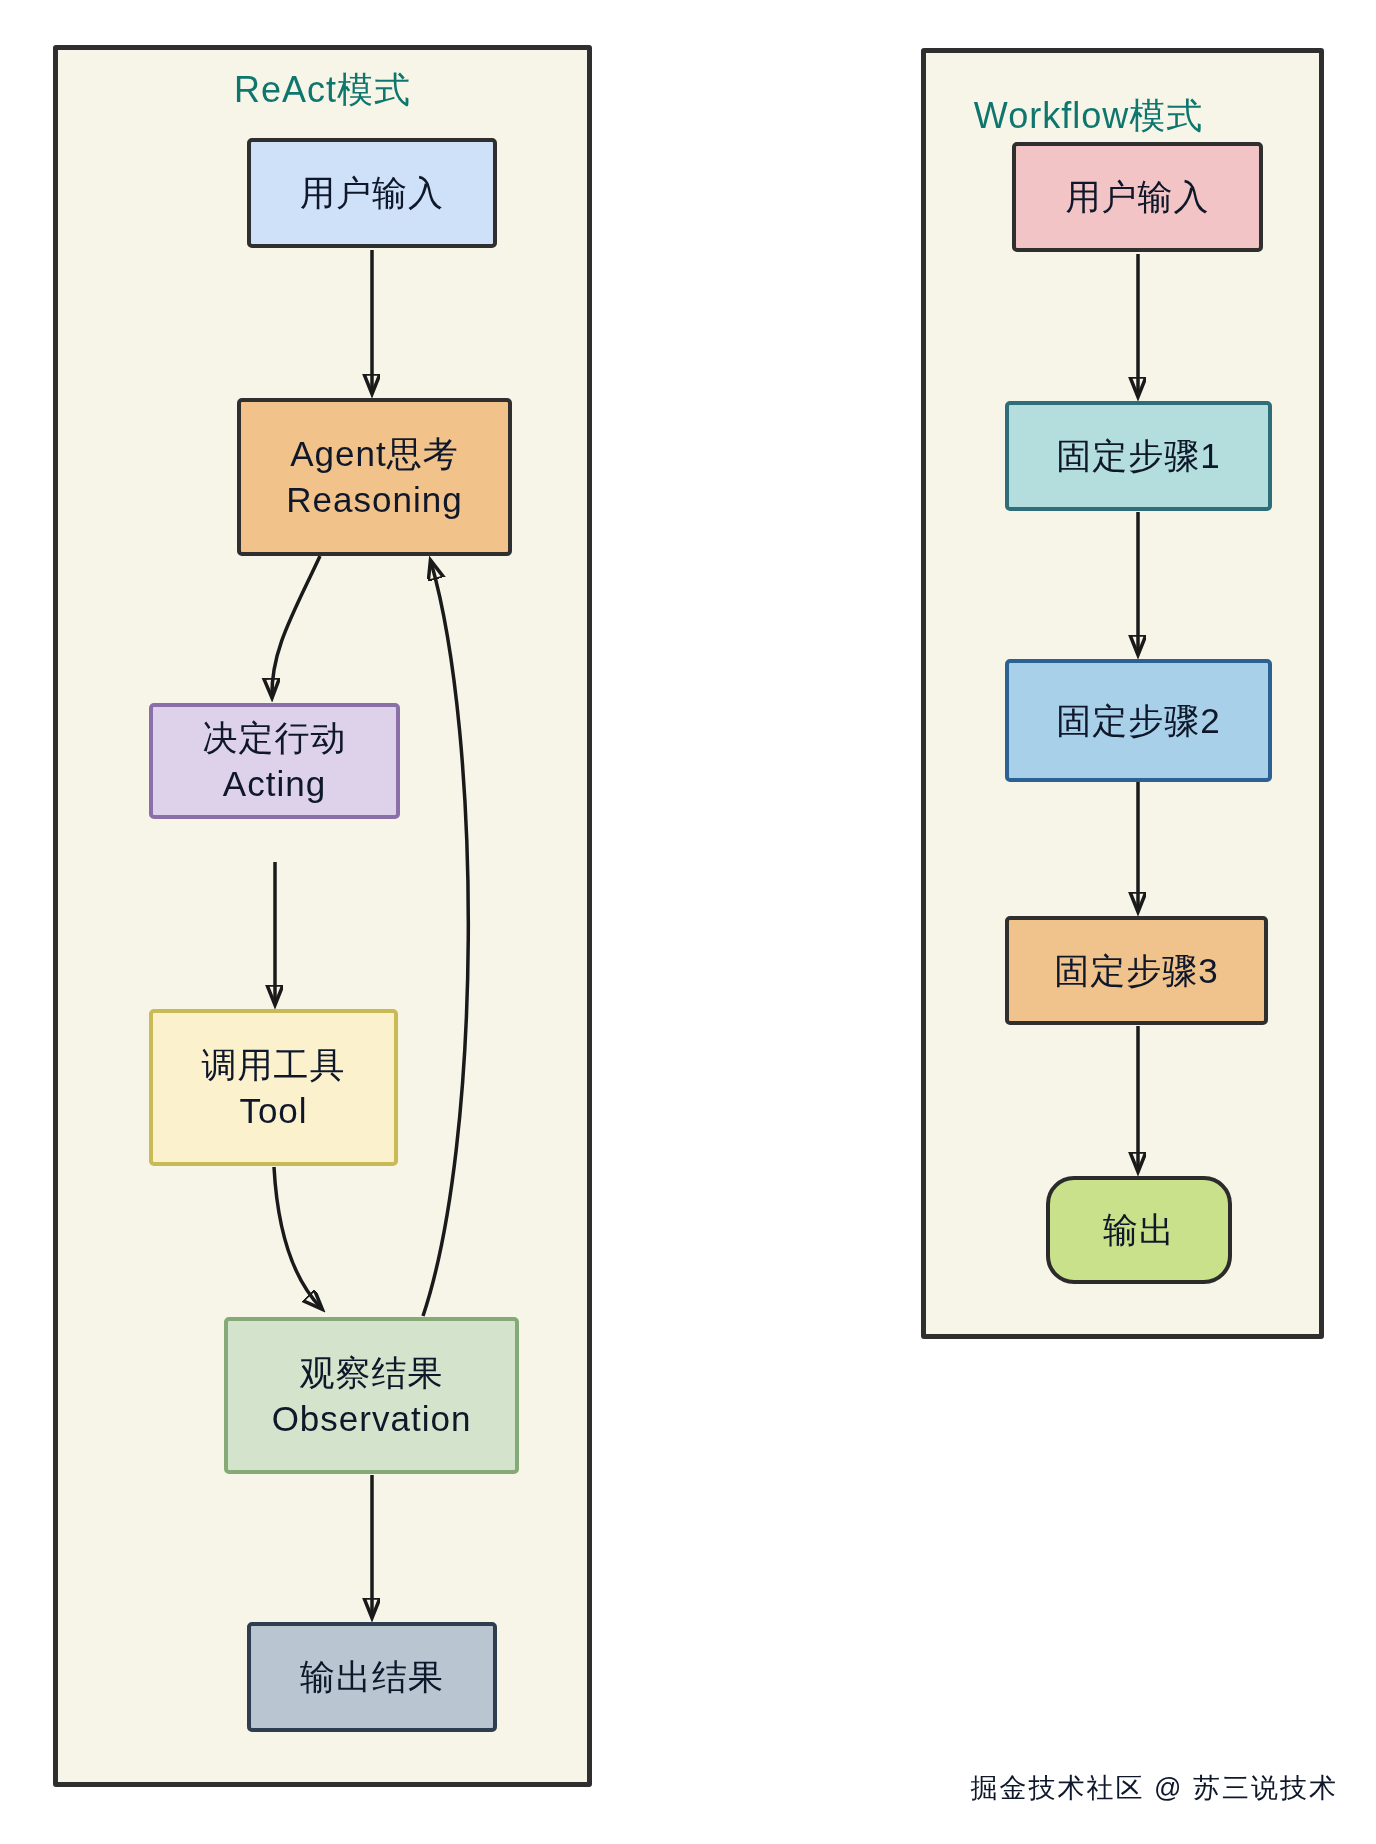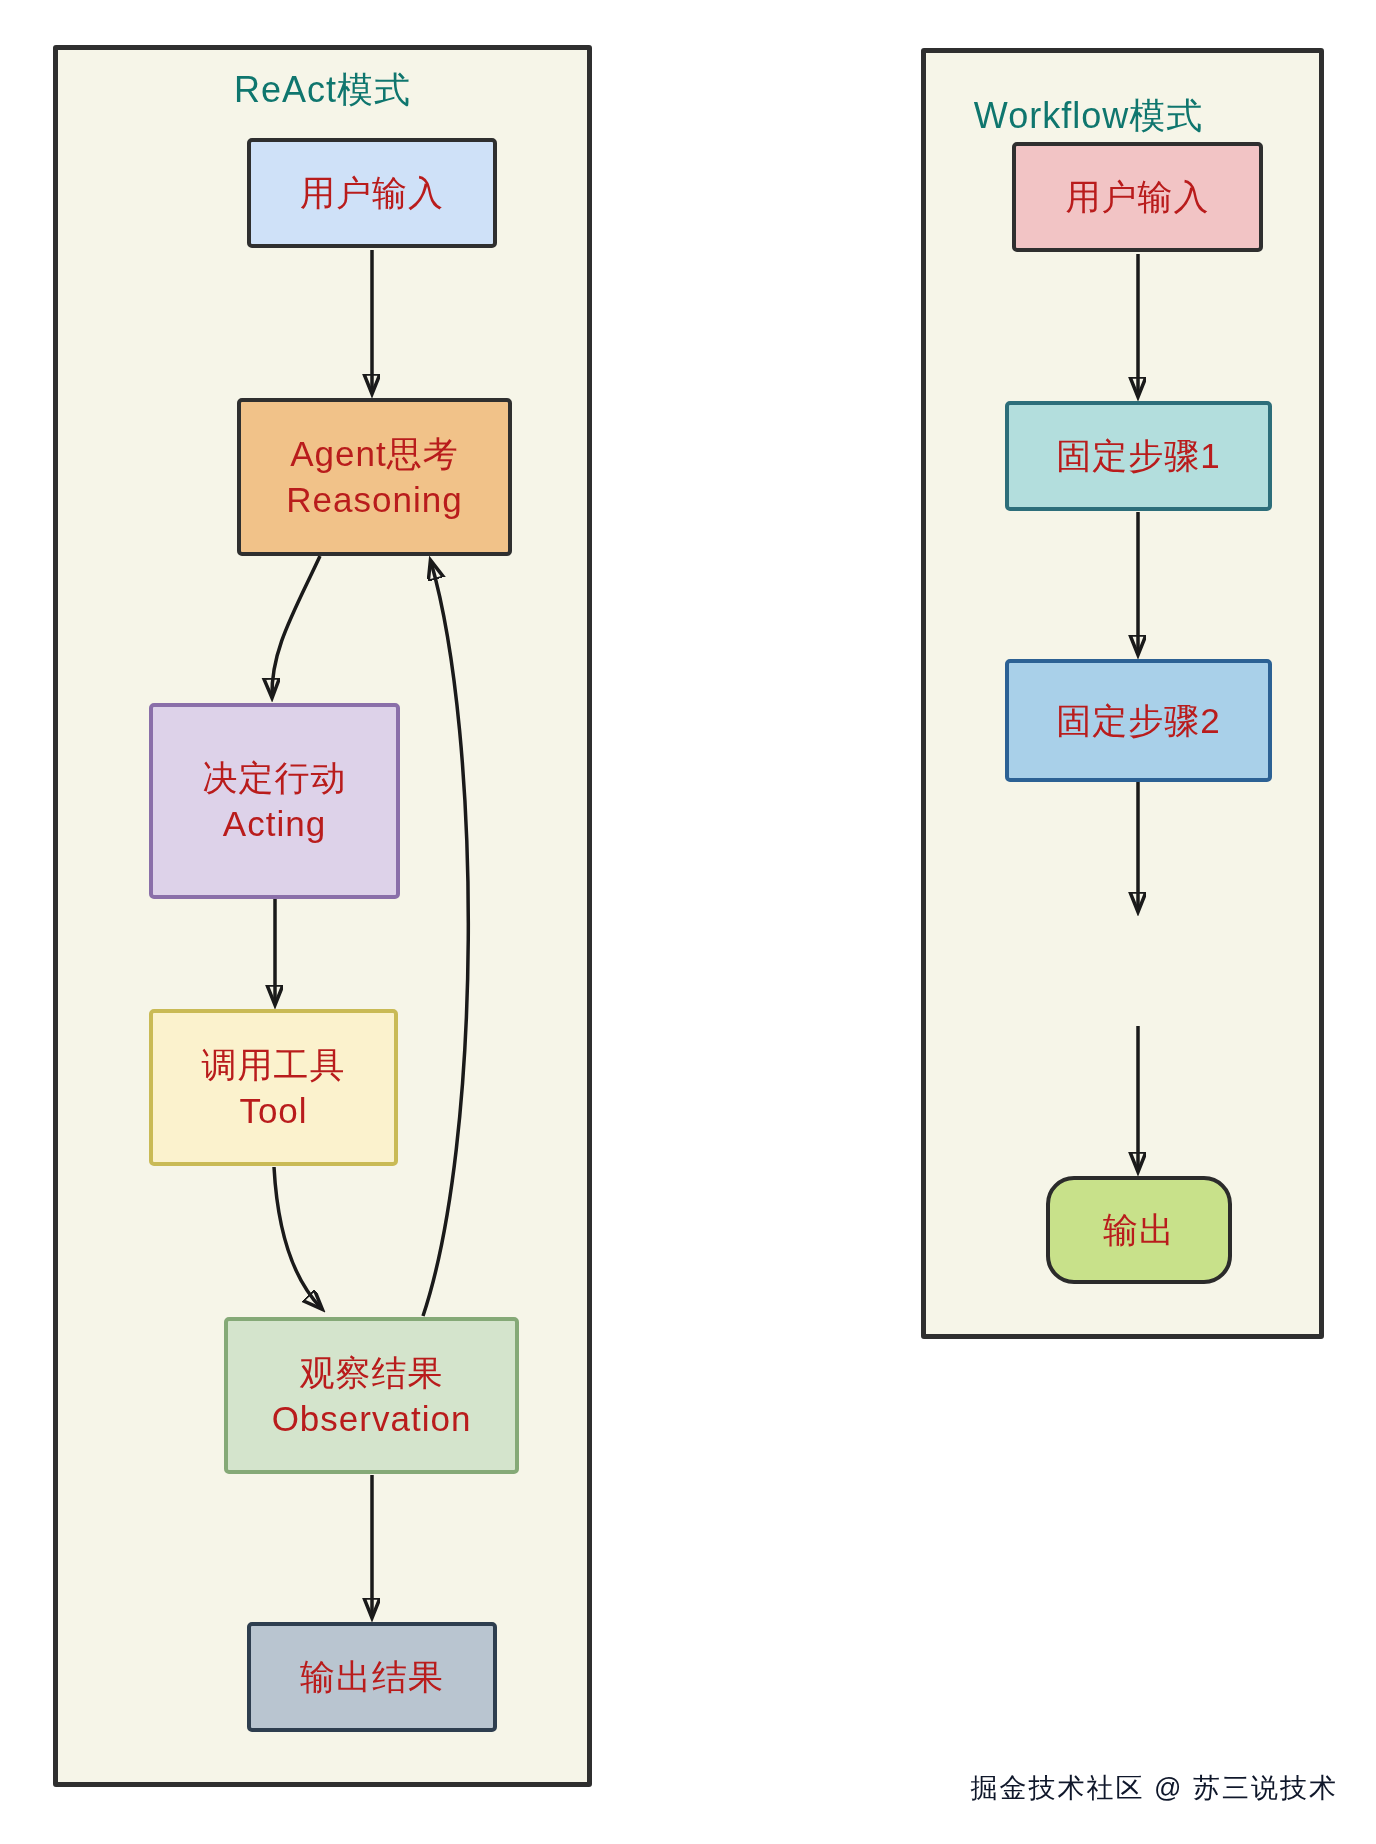--- a/index.html
+++ b/index.html
@@ -30,21 +30,21 @@
     box-sizing:border-box;
     border:4px solid #2f2f2f;
     border-radius:5px;
     display:flex;
     flex-direction:column;
     align-items:center;
     justify-content:center;
     text-align:center;
     font-size:35px;
     font-weight:500;
-    color:#b91c1c;
+    color:#0f172a;
     line-height:46px;
     letter-spacing:1px;
   }
   .arrows{
     position:absolute;
     left:0;top:0;
     width:1376px;height:1844px;
     pointer-events:none;
   }
   .arrows path, .arrows line{
@@ -96,21 +96,21 @@
 
   <div class="node" style="left: 247px; top: 138px; width: 250px; height: 110px; background: rgb(207, 225, 248); border-color: rgb(47, 47, 47);">
     <span>用户输入</span>
   </div>
 
   <div class="node" style="left: 237px; top: 398px; width: 275px; height: 158px; background: rgb(241, 194, 137); border-color: rgb(47, 47, 47);">
     <span>Agent思考</span>
     <span>Reasoning</span>
   </div>
 
-  <div class="node" style="left: 149px; top: 703px; width: 251px; height: 196px; background: rgb(221, 210, 233); border-color: rgb(138, 111, 169);">
+  <div class="node" style="left: 149px; top: 703px; width: 251px; height: 116px; background: rgb(221, 210, 233); border-color: rgb(138, 111, 169);">
     <span>决定行动</span>
     <span>Acting</span>
   </div>
 
   <div class="node" style="left: 149px; top: 1009px; width: 249px; height: 157px; background: rgb(251, 242, 205); border-color: rgb(201, 186, 85);">
     <span>调用工具</span>
     <span>Tool</span>
   </div>
 
   <div class="node" style="left: 224px; top: 1317px; width: 295px; height: 157px; background: rgb(212, 228, 204); border-color: rgb(133, 169, 119);">
@@ -127,20 +127,23 @@
   </div>
 
   <div class="node" style="left: 1005px; top: 401px; width: 267px; height: 110px; background: rgb(179, 222, 221); border-color: rgb(45, 110, 122);">
     <span>固定步骤1</span>
   </div>
 
   <div class="node" style="left: 1005px; top: 659px; width: 267px; height: 123px; background: rgb(169, 208, 233); border-color: rgb(44, 97, 148);">
     <span>固定步骤2</span>
   </div>
 
+  <div class="node" style="left: 1005px; top: 916px; width: 263px; height: 109px; background: rgb(240, 194, 140); border-color: rgb(47, 47, 47);">
+    <span>固定步骤3</span>
+  </div>
 
   <div class="node" style="left: 1046px; top: 1176px; width: 186px; height: 108px; background: rgb(200, 225, 138); border-color: rgb(43, 43, 43); border-radius: 28px;">
     <span>输出</span>
   </div>
 
   <div class="watermark" style="color: #0f172a; text-align: right;">掘金技术社区 @ 苏三说技术</div>
 
 </div>
 
 </body></html>

